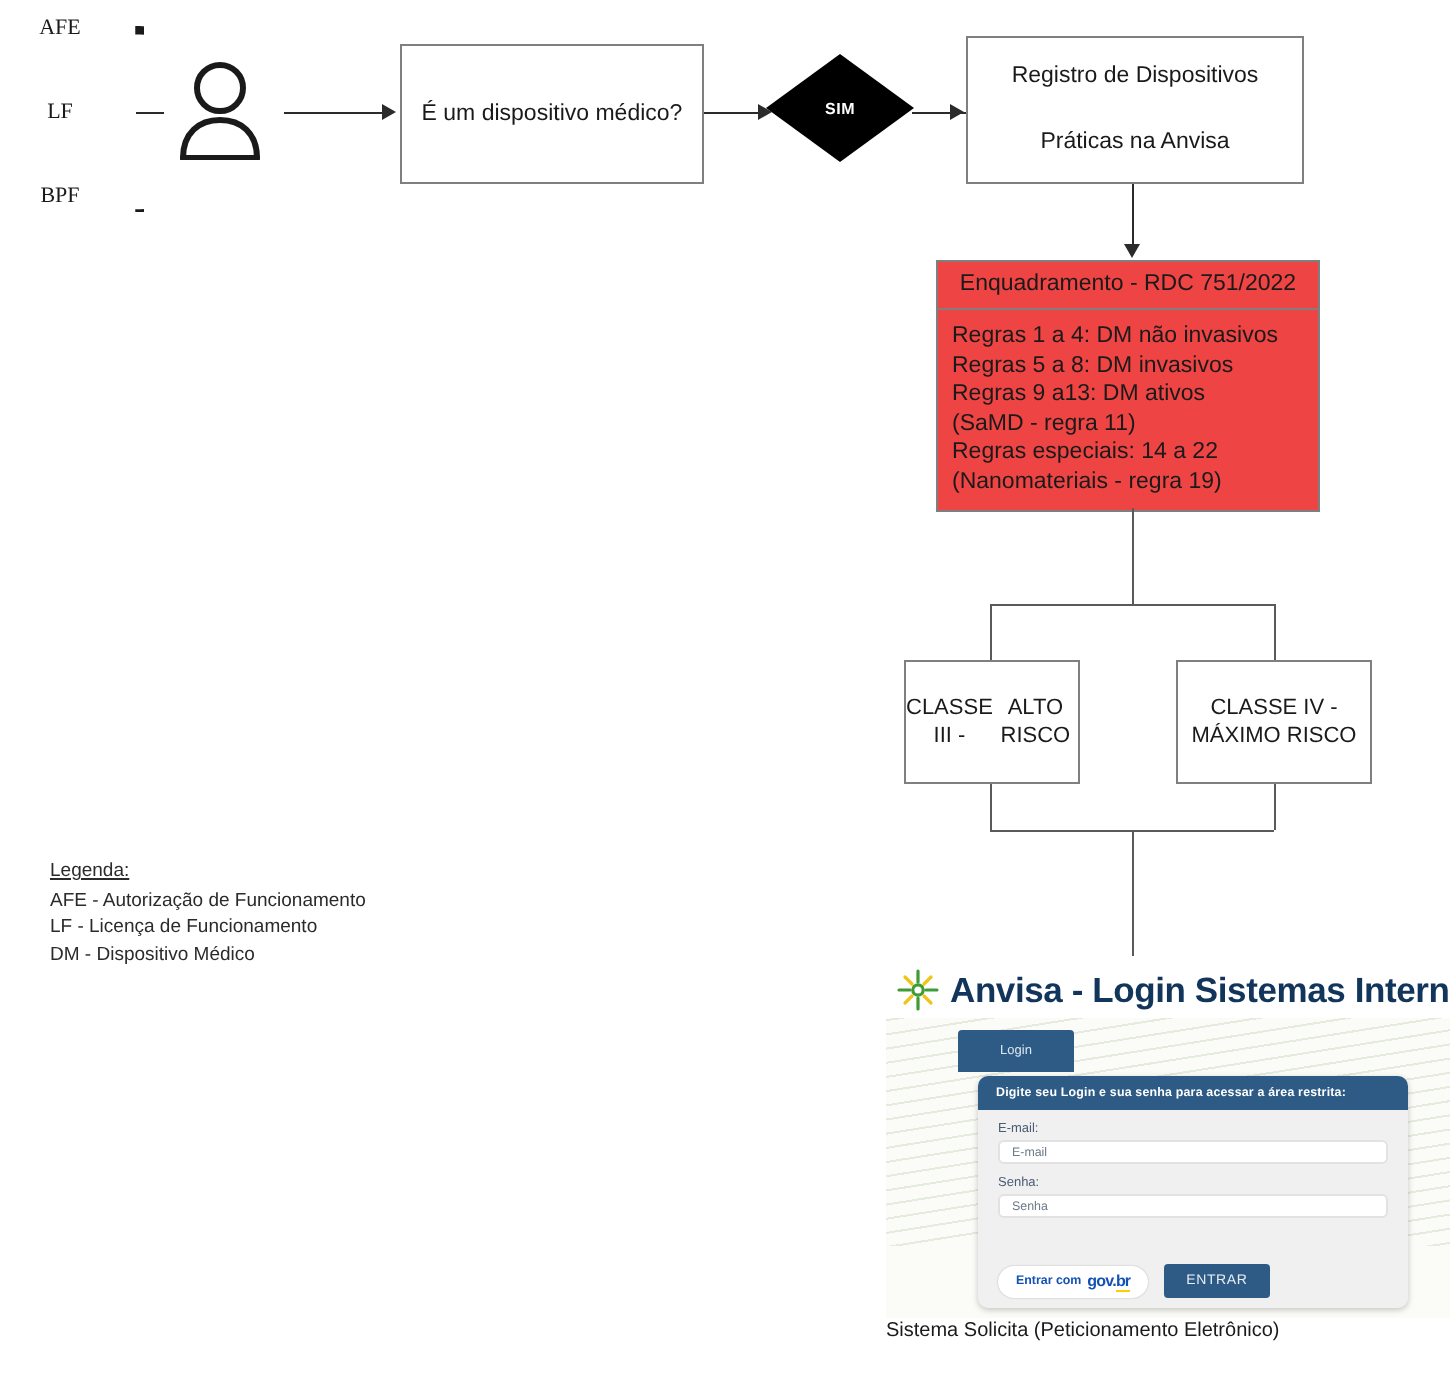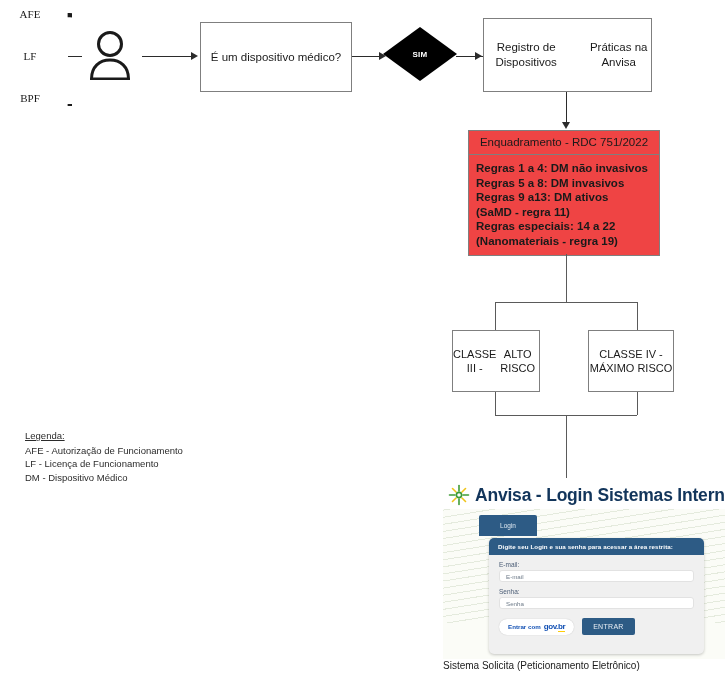--- a/index.html
+++ b/index.html
@@ -141,25 +141,25 @@
     text-align: center;
     font-size: 11.5px;
     padding: 5px 2px 6px;
     border-bottom: 1px solid #7f7f7f;
   }
   #framework-rules {
     padding: 6px 6px 7px 7px;
     font-size: 11.5px;
     line-height: 14.5px;
   }
-  #framework-rules div { white-space: nowrap; font-weight: bold; }
+  #framework-rules div { white-space: nowrap; }
 
   
   #class3-box { left: 452px; top: 330px; width: 88px; height: 62px; }
-  #class4-box { left: 588px; top: 330px; width: 86px; height: 62px; }
+  #class4-box { left: 588px; top: 330px; width: 98px; height: 62px; }
   .classtext { font-size: 11px; line-height: 14px; }
 
   
   #legend {
     position: absolute;
     left: 25px;
     top: 429px;
     font-size: 9.5px;
     line-height: 13.5px;
     color: #2b2b2b;
@@ -269,21 +269,21 @@
     font-size: 6.2px;
     color: #6d7a88;
     display: flex;
     align-items: center;
     padding-left: 6px;
     box-sizing: border-box;
   }
   #login-actions {
     display: flex;
     align-items: center;
-    margin: 9px 0 0 10px;
+    margin: 23px 0 0 10px;
     gap: 8px;
   }
   #govbr-button {
     background: #ffffff;
     border-radius: 11px;
     height: 16px;
     padding: 0 9px;
     display: flex;
     align-items: center;
     font-size: 6.2px;
@@ -353,21 +353,21 @@
   <div class="arrow-right" style="left:379px; top:51.5px;"></div>
 
   <div id="decision-diamond">
     <div class="dshape"></div>
     <div class="dlabel">SIM</div>
   </div>
 
   <div class="hline" style="left:456px; top:56px; width:28px;"></div>
   <div class="arrow-right" style="left:475px; top:51.5px;"></div>
 
-  <div class="flowbox" id="registry-box" style="left:483px; top:18px; width:169px; height:74px; flex-direction:row;gap:18px;">
+  <div class="flowbox" id="registry-box" style="left:483px; top:18px; width:169px; height:74px; flex-direction:column;gap:18px;">
     <span>Registro de Dispositivos</span>
     <span>Práticas na Anvisa</span>
   </div>
 
   <div class="vline" style="left:566px; top:92px; height:32px;"></div>
   <div class="arrow-down" style="left:561.5px; top:122px;"></div>
 
   <div id="framework-box">
     <div id="framework-title">Enquadramento - RDC 751/2022</div>
     <div id="framework-rules">

